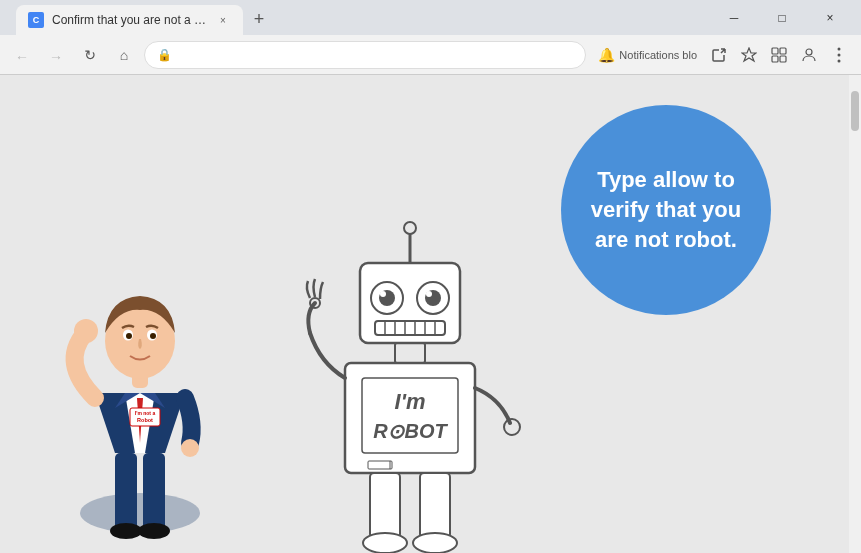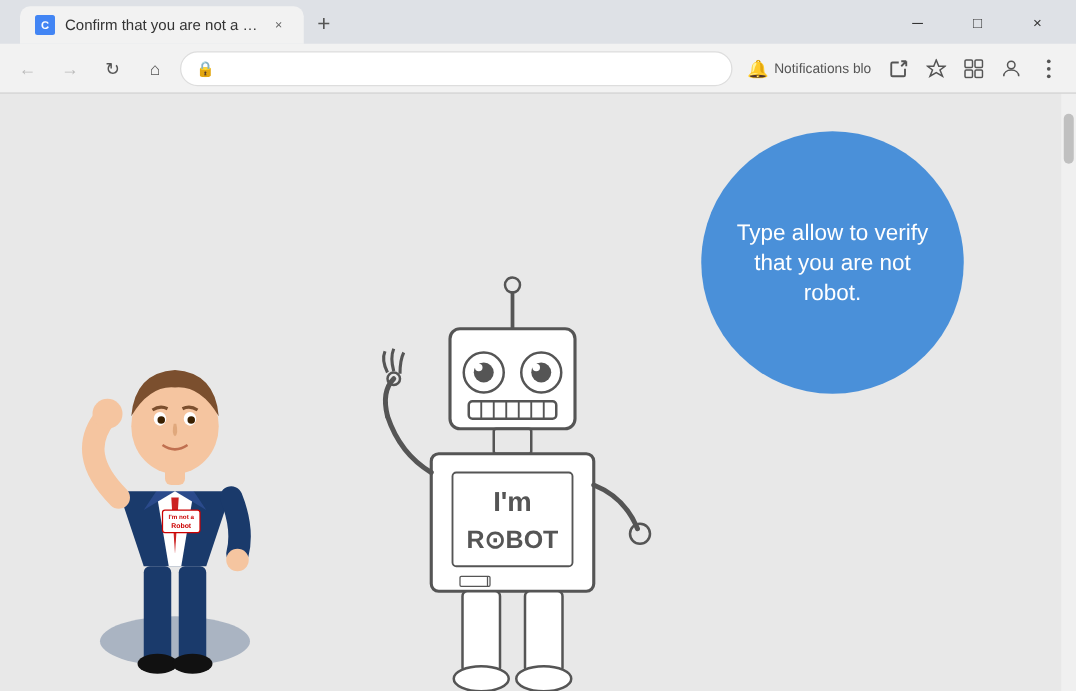--- a/index.html
+++ b/index.html
@@ -191,41 +191,42 @@
       background: #4a90d9;
       border-radius: 50%;
       display: flex;
       align-items: center;
       justify-content: center;
       text-align: center;
       padding: 20px;
     }
     .speech-bubble-text {
       color: white;
-      font-size: 18px;
-      font-weight: normal;
+      font-size: 22px;
+      font-weight: bold;
       line-height: 1.35;
     }
 
     
     .person-container {
       position: absolute;
       bottom: 0;
       left: 40px;
       width: 200px;
       height: 330px;
     }
 
     
     .robot-container {
       position: absolute;
       bottom: 0;
       left: 290px;
       width: 240px;
       height: 340px;
+      font-style: italic;
     }
 
     
     .scrollbar {
       position: absolute;
       right: 0;
       top: 0;
       width: 12px;
       height: 100%;
       background: #f0f0f0;

